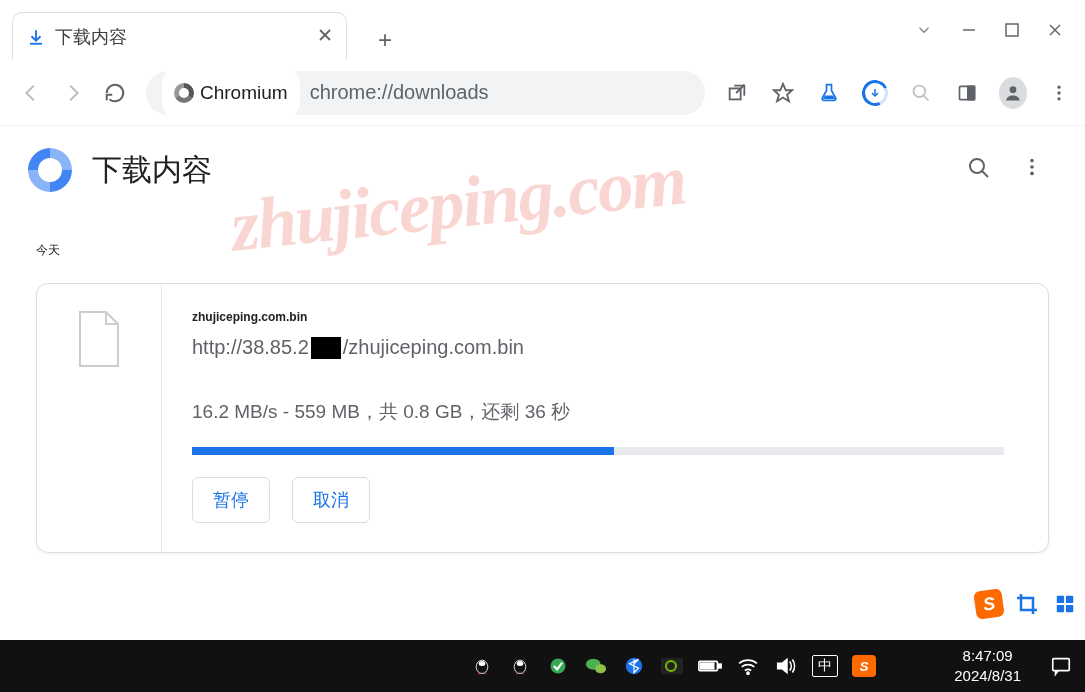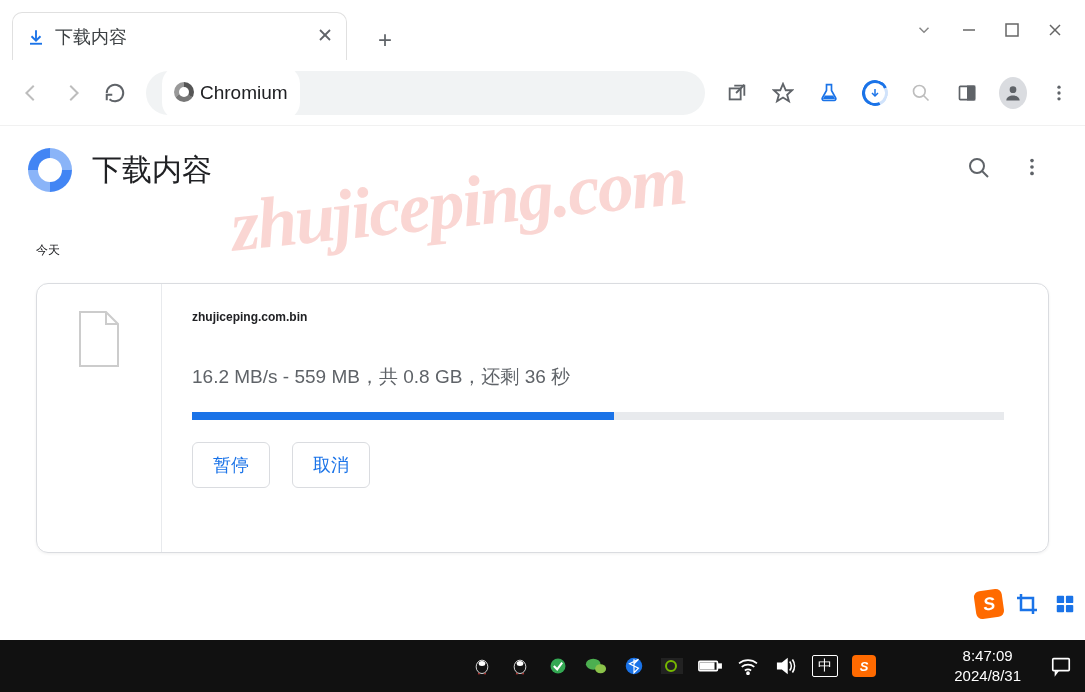--- a/index.html
+++ b/index.html
@@ -59,21 +59,21 @@
     flex:1;
     height:44px;
     background:#f1f3f4;
     border-radius:22px;
     display:flex;
     align-items:center;
     padding: 0 16px;
     gap:10px;
     margin: 0 8px;
   }
-  .chromium-chip { display:flex; gap:6px; background:#fff; border-radius:18px; padding:16px 12px; }
+  .chromium-chip { display:flex; align-items:center; gap:6px; background:#fff; border-radius:18px; padding:16px 12px; }
   .chromium-chip .ball { width:20px; height:20px; border-radius:50%; background: conic-gradient(#555 0 33%, #777 33% 66%, #999 66% 100%); position:relative;}
   .chromium-chip .ball::after{content:"";position:absolute;inset:5px;border-radius:50%;background:#fff;}
   .url-text { font-size:20px; color:#5f6368; }
   .right-actions { display:flex; align-items:center; gap:18px; margin-left:6px; color:#5f6368;}
   .right-actions .ico { width:28px; display:flex; align-items:center; justify-content:center; cursor:pointer;}
   .dl-circle { width:26px;height:26px;border-radius:50%;border:3px solid #1a73e8;display:flex;align-items:center;justify-content:center;color:#1a73e8; border-right-color:#d1e3fb; transform:rotate(20deg);}
   .dl-circle svg{ transform:rotate(-20deg);}
   .avatar {width:32px;height:32px;border-radius:50%;background:#dadce0;display:flex;align-items:center;justify-content:center;color:#5f6368;}
   .page-header {
     display:flex;
@@ -210,20 +210,21 @@
       <svg width="22" height="22" viewBox="0 0 24 24" fill="none" stroke="currentColor" stroke-width="2.2">
         <path d="M3 12a9 9 0 1 1 3 6.7"></path>
         <polyline points="3 20 3 14 9 14"></polyline>
       </svg>
     </div>
   <div class="omnibox">
     <div class="chromium-chip">
       <span class="ball"></span>
       <span style="font-size:19px;color:#202124;">Chromium</span>
     </div>
+    <span class="url-text"><span>chrome://</span><span>downloads</span></span>
   </div>
   <div class="right-actions">
     <span class="ico">
         <svg width="22" height="22" viewBox="0 0 24 24" fill="none" stroke="#5f6368" stroke-width="2">
           <rect x="4" y="7" width="12" height="12"></rect>
           <polyline points="9 4 20 4 20 15"></polyline>
           <line x1="11" y1="12" x2="20" y2="3"></line>
         </svg>
       </span>
     <span class="ico">
@@ -296,20 +297,25 @@
   <div class="section-label">今天</div>
   <div class="card">
     <div class="card-icon-col">
       <svg class="file-icon-svg" viewBox="0 0 46 58">
           <path d="M4 2h26l12 12v42H4z" fill="#fff" stroke="#ccc" stroke-width="2"></path>
           <path d="M30 2v12h12" fill="none" stroke="#ccc" stroke-width="2"></path>
         </svg>
     </div>
     <div class="card-body">
       <div class="filename">zhujiceping.com.bin</div>
+      <div class="fileurl">
+        <span>http://38.85.2</span>
+          <span class="blackbox"></span>
+          <span>/zhujiceping.com.bin</span>
+      </div>
       <div class="dl-stats">
         <span>16.2 MB/s</span><span> - </span><span>559 MB</span><span>，共 </span><span>0.8 GB</span><span>，还剩 </span><span>36 秒</span>
       </div>
       <div class="progress-row">
         <div class="progress-fill" style="width: 52%;"></div>
       </div>
       <div class="btn-row">
         <button class="btn">暂停</button>
         <button class="btn">取消</button>
       </div>

